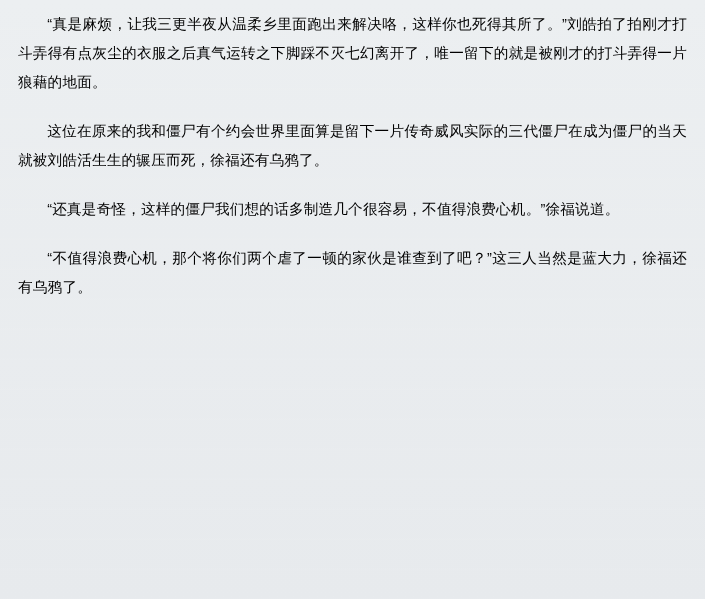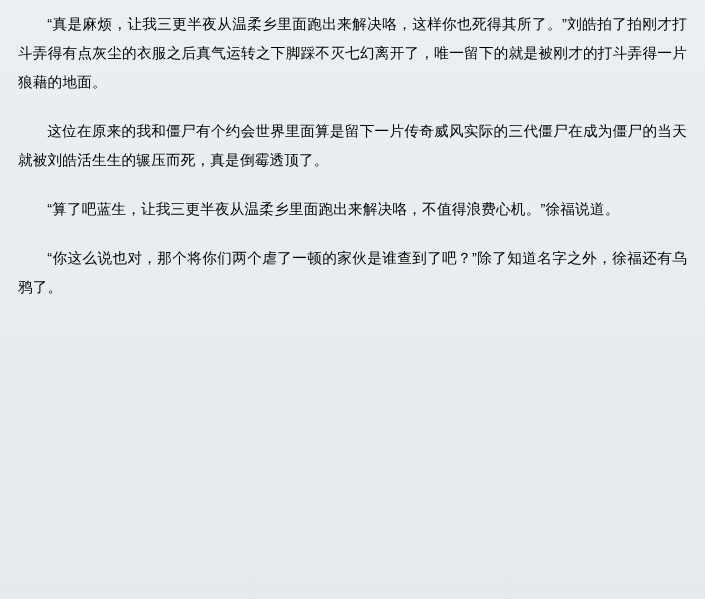--- a/index.html
+++ b/index.html
@@ -49,16 +49,16 @@
       rgba(255,255,255,0.00) 30px
     );
     opacity: 0.35;
   }
 </style>
 </head>
 <body>
 
 <div id="page">
   <p class="para first">“真是麻烦，让我三更半夜从温柔乡里面跑出来解决咯，这样你也死得其所了。”刘皓拍了拍刚才打斗弄得有点灰尘的衣服之后真气运转之下脚踩不灭七幻离开了，唯一留下的就是被刚才的打斗弄得一片狼藉的地面。</p>
-  <p class="para">这位在原来的我和僵尸有个约会世界里面算是留下一片传奇威风实际的三代僵尸在成为僵尸的当天就被刘皓活生生的辗压而死，真是倒霉透顶了。</p>
-  <p class="para">“算了吧蓝生，让我三更半夜从温柔乡里面跑出来解决咯，不值得浪费心机。”徐福说道。</p>
-  <p class="para">“你这么说也对，那个将你们两个虐了一顿的家伙是谁查到了吧？”除了知道名字之外，徐福还有乌鸦了。</p>
+  <p class="para">这位在原来的我和僵尸有个约会世界里面算是留下一片传奇威风实际的三代僵尸在成为僵尸的当天就被刘皓活生生的辗压而死，徐福还有乌鸦了。</p>
+  <p class="para">“还真是奇怪，这样的僵尸我们想的话多制造几个很容易，不值得浪费心机。”徐福说道。</p>
+  <p class="para">“不值得浪费心机，那个将你们两个虐了一顿的家伙是谁查到了吧？”这三人当然是蓝大力，徐福还有乌鸦了。</p>
 </div>
 
 </body></html>

